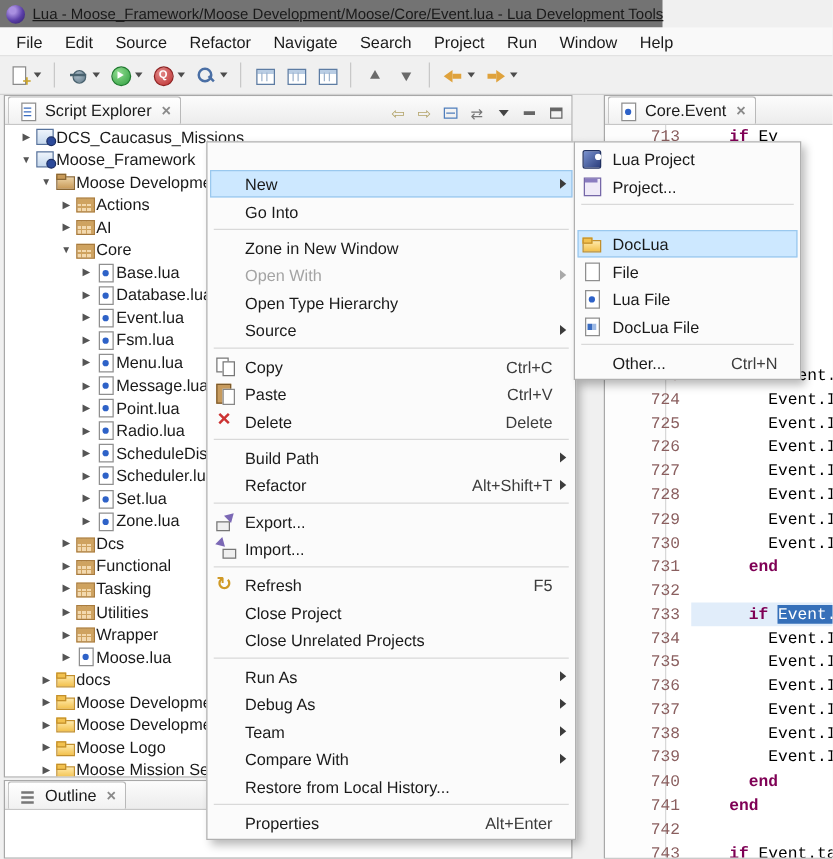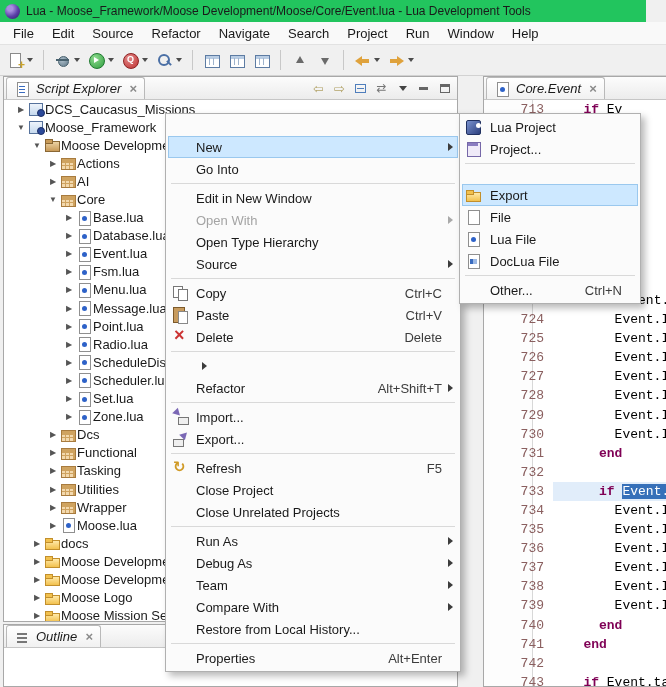--- a/index.html
+++ b/index.html
@@ -1,22 +1,22 @@
 <!DOCTYPE html>
 <html><head>
 <meta charset="utf-8">
 <style>
   *{box-sizing:border-box;margin:0;padding:0;}
   html,body{width:666px;height:687px;overflow:hidden;background:#f0f0f0;
     font-family:"Liberation Sans","DejaVu Sans",sans-serif;font-size:13px;color:#1a1a1a;}
   #app{position:relative;width:666px;height:687px;background:#f0f0f0;}
 
   
-  #titlebar{position:absolute;left:0;top:0;width:646px;height:22px;background:#22c55e;
-    display:flex;align-items:center;gap:6px;padding-left:5px;font-size:12px;white-space:nowrap;}
+  #titlebar{position:absolute;left:0;top:0;width:530px;height:22px;background:#737373;
+    display:flex;align-items:center;gap:6px;padding-left:5px;font-size:12px;white-space:nowrap;text-decoration:underline;}
   .app-icon{width:15px;height:15px;border-radius:50%;flex:0 0 15px;
     background:radial-gradient(circle at 34% 30%,#a98fe0 0 18%,#5b3fa8 55%,#2a1a60 100%);}
   #menubar{position:absolute;left:0;top:22px;width:666px;height:22px;background:#f9f9f9;
     display:flex;align-items:center;padding-left:4px;}
   .mb-item{padding:2px 9px;cursor:default;}
   #toolbar{position:absolute;left:0;top:44px;width:666px;height:32px;background:#f0f0f0;
     border-top:1px solid #e2e2e2;border-bottom:1px solid #d2d2d2;
     display:flex;align-items:center;padding:0 4px;gap:2px;}
   .tbtn{display:flex;align-items:center;padding:3px 3px;border-radius:3px;}
   .tsep{width:1px;height:20px;background:#c8c8c8;margin:0 5px;}
@@ -53,21 +53,21 @@
     border-top:5px solid transparent;border-bottom:5px solid transparent;border-left:7px solid #dfa23c;}
   .tb-forward::after{content:"";position:absolute;left:2px;top:7px;width:7px;height:4px;background:#dfa23c;}
 
   
   .view{position:absolute;background:#ffffff;border:1px solid #a8a8a8;}
   #se-view{left:3px;top:76px;width:455px;height:546px;}
   #ol-view{left:3px;top:624px;width:455px;height:63px;}
   #ed-view{left:483px;top:76px;width:205px;height:611px;}
   .vhdr{position:absolute;left:0;top:0;right:0;height:23px;
     background:linear-gradient(#fcfcfc,#ececec);border-bottom:1px solid #c6c6c6;
-    display:flex;align-items:center;font-style:italic;}
+    display:flex;align-items:flex-end;}
   .tab{display:flex;align-items:center;gap:5px;height:22px;margin-left:2px;padding:0 7px;
     background:linear-gradient(#ffffff,#f1f1f1);border:1px solid #b9b9b9;border-bottom:none;
     border-radius:3px 3px 0 0;white-space:nowrap;}
   .tab-close{color:#8a8a8a;font-weight:bold;font-size:13px;line-height:1;margin-left:3px;}
   .hdr-icons{margin-left:auto;display:flex;align-items:center;gap:4px;padding-right:4px;}
   .hicon{width:17px;height:17px;display:flex;align-items:center;justify-content:center;position:relative;color:#8b8455;}
   .arrow-glyph{font-size:13px;color:#b3a46a;}
   .hc-collapse{width:11px;height:9px;border:1px solid #4f7ebc;position:relative;}
   .hc-collapse::after{content:"";position:absolute;left:1px;top:3px;width:7px;height:1px;background:#4f7ebc;}
   .hc-link{color:#777;font-size:12px;}
@@ -579,21 +579,21 @@
         <span class="msub has"></span>
       </div>
       <div class="mitem">
         <span class="mic"></span>
         <span class="mlabel">Go Into</span>
         <span class="msub"></span>
       </div>
       <div class="msep"></div>
       <div class="mitem">
         <span class="mic"></span>
-        <span class="mlabel">Edit in New Window</span>
+        <span class="mlabel">Zone in New Window</span>
         <span class="msub"></span>
       </div>
       <div class="mitem dis">
         <span class="mic"></span>
         <span class="mlabel">Open With</span>
         <span class="msub has"></span>
       </div>
       <div class="mitem">
         <span class="mic"></span>
         <span class="mlabel">Open Type Hierarchy</span>
@@ -619,37 +619,38 @@
       </div>
       <div class="mitem">
         <span class="mic icb ic-delete"></span>
         <span class="mlabel">Delete</span>
         <span class="maccel">Delete</span>
         <span class="msub"></span>
       </div>
       <div class="msep"></div>
       <div class="mitem">
         <span class="mic"></span>
+        <span class="mlabel">Build Path</span>
         <span class="msub has"></span>
       </div>
       <div class="mitem">
         <span class="mic"></span>
         <span class="mlabel">Refactor</span>
         <span class="maccel">Alt+Shift+T</span>
         <span class="msub has"></span>
       </div>
       <div class="msep"></div>
       <div class="mitem">
+        <span class="mic icb ic-export"></span>
+        <span class="mlabel">Export...</span>
+        <span class="msub"></span>
+      </div>
+      <div class="mitem">
         <span class="mic icb ic-import"></span>
         <span class="mlabel">Import...</span>
-        <span class="msub"></span>
-      </div>
-      <div class="mitem">
-        <span class="mic icb ic-export"></span>
-        <span class="mlabel">Export...</span>
         <span class="msub"></span>
       </div>
       <div class="msep"></div>
       <div class="mitem">
         <span class="mic icb ic-refresh"></span>
         <span class="mlabel">Refresh</span>
         <span class="maccel">F5</span>
         <span class="msub"></span>
       </div>
       <div class="mitem">
@@ -703,21 +704,21 @@
         <span class="msub"></span>
       </div>
       <div class="mitem">
         <span class="mic icb ic-project-generic"></span>
         <span class="mlabel">Project...</span>
         <span class="msub"></span>
       </div>
       <div class="msep"></div>
       <div class="mitem hl">
         <span class="mic icb ic-folder"></span>
-        <span class="mlabel">Export</span>
+        <span class="mlabel">DocLua</span>
         <span class="msub"></span>
       </div>
       <div class="mitem">
         <span class="mic icb ic-file"></span>
         <span class="mlabel">File</span>
         <span class="msub"></span>
       </div>
       <div class="mitem">
         <span class="mic icb ic-lua-file"></span>
         <span class="mlabel">Lua File</span>

